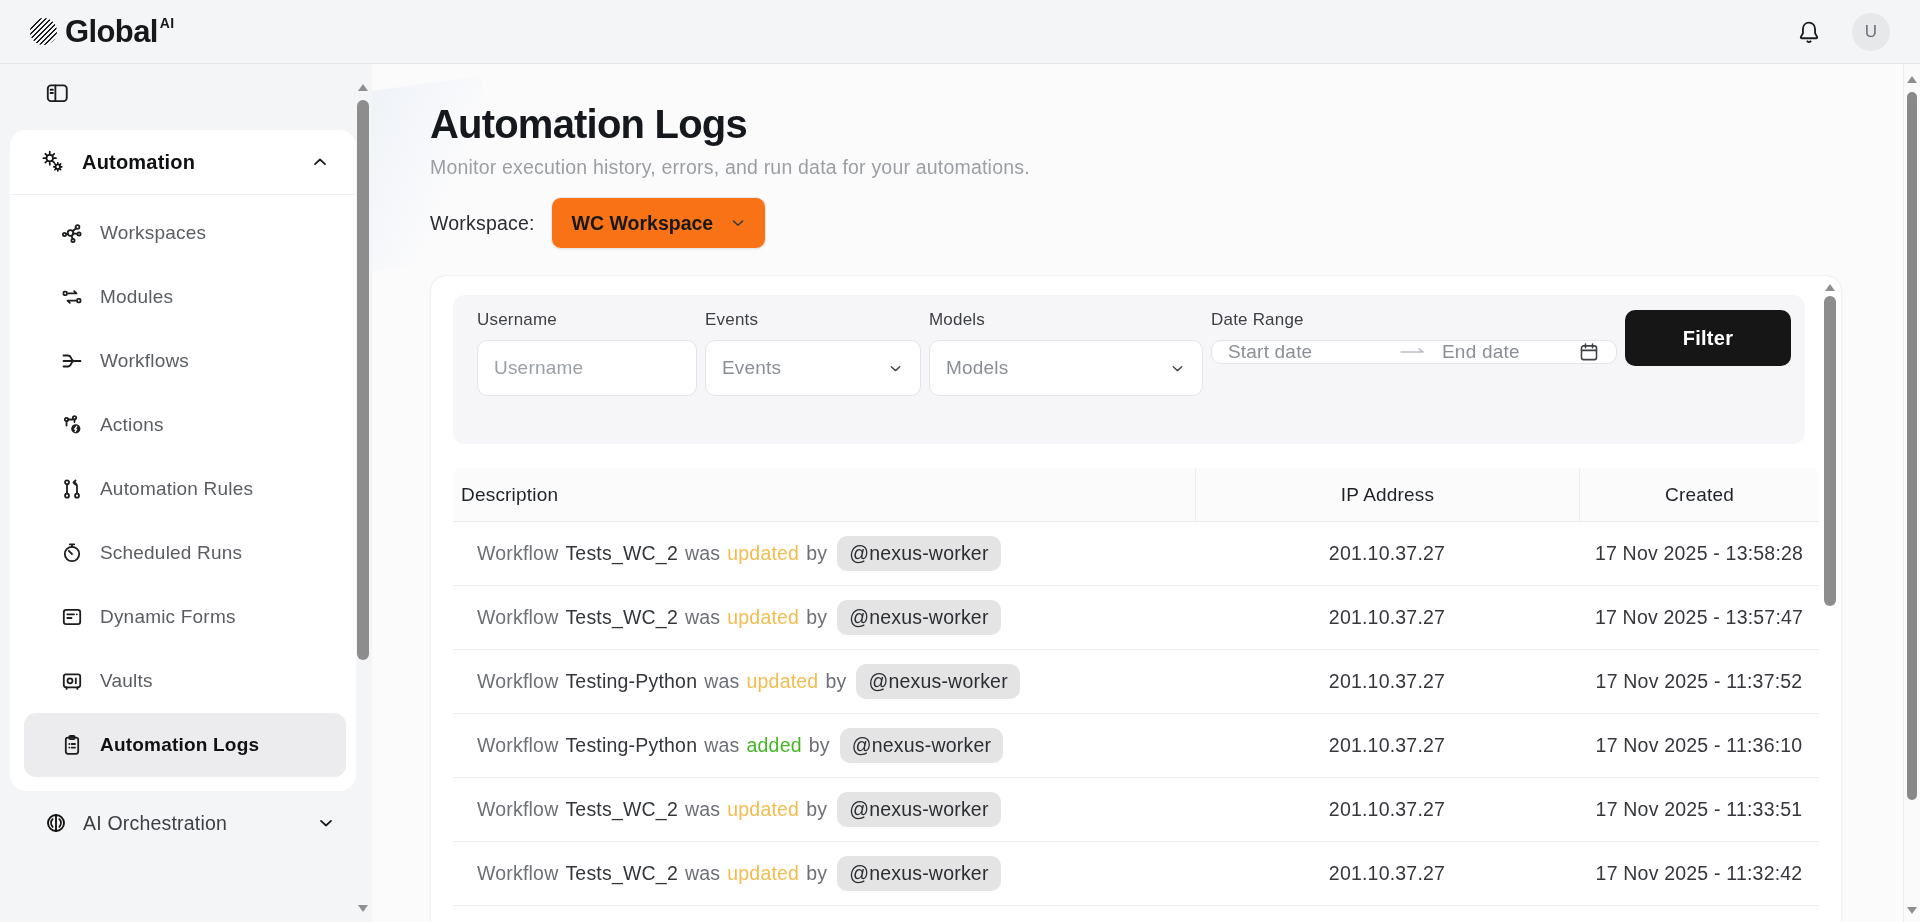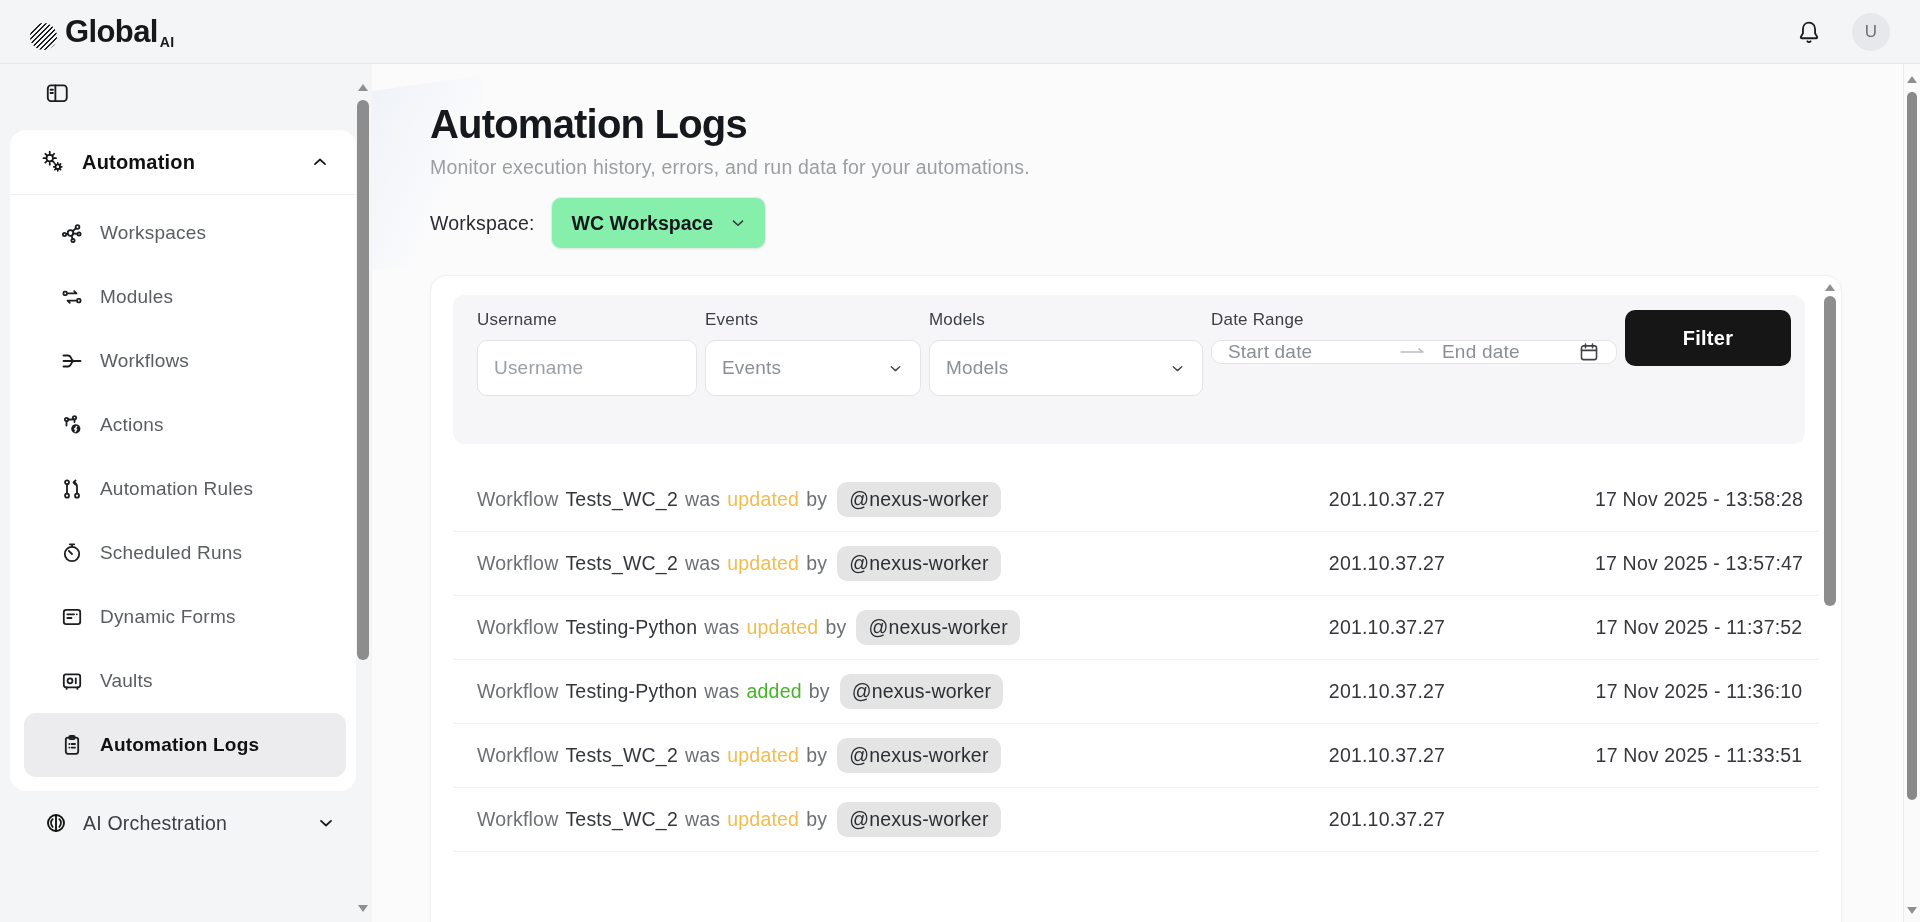--- a/index.html
+++ b/index.html
@@ -3,21 +3,21 @@
 <meta charset="utf-8">
 <style>
   * { margin:0; padding:0; box-sizing:border-box; }
   html,body { width:1920px; height:922px; overflow:hidden; }
   body { font-family:"Liberation Sans","DejaVu Sans",sans-serif; background:#f4f5f6; color:#232529; letter-spacing:.2px; }
   svg { display:block; }
 
   
   .hdr { height:64px; display:flex; align-items:center; justify-content:space-between;
          padding:0 30px 0 30px; background:#f4f5f6; border-bottom:1px solid #e6e7e9; }
-  .brand { display:flex; align-items:flex-end; cursor:pointer; }
+  .brand { display:flex; align-items:flex-start; cursor:pointer; }
   .brand-mark { width:27px; height:27px; border-radius:50%; margin:4px 8px 0 0;
     background:repeating-linear-gradient(135deg,#1c1c1c 0 1.6px,#f4f5f6 1.6px 3.6px); }
   .brand-word { font-size:31px; font-weight:700; color:#17181a; letter-spacing:-.6px; line-height:36px; }
   .brand-sup { font-size:14px; font-weight:700; color:#17181a; margin:1px 0 0 2px; }
   .hdr-right { display:flex; align-items:center; gap:30px; }
   .bell-btn { background:none; border:none; cursor:pointer; color:#1b1c1e; }
   .avatar { width:38px; height:38px; border-radius:50%; background:#e7e8ea; display:flex;
             align-items:center; justify-content:center; font-size:17px; color:#66727c; cursor:pointer; }
 
   
@@ -54,21 +54,21 @@
 
   
   .main { flex:1; position:relative; background:#fbfbfc; padding:0 0 0 58px; overflow:hidden; }
   .main::before { content:""; position:absolute; left:-10px; top:20px; width:120px; height:180px;
                   background:linear-gradient(115deg,#eef2f8 0%,rgba(238,242,248,0) 70%); transform:skewY(-8deg); }
   .pg-title { margin-top:36px; font-size:40px; line-height:48px; font-weight:700; color:#15181d; letter-spacing:-.8px; position:relative; }
   .pg-sub { margin-top:8px; font-size:19.5px; color:#9b9fa4; position:relative; }
   .ws-row { margin-top:18px; display:flex; align-items:center; gap:16px; position:relative; }
   .ws-label { font-size:19.5px; color:#2a2c30; }
   .ws-btn { display:flex; align-items:center; gap:16px; height:52px; padding:0 18px 0 20px;
-            background:#86efac; border:1px solid #e7e8ea; border-radius:10px; cursor:pointer;
+            background:#f97316; border:1px solid #e7e8ea; border-radius:10px; cursor:pointer;
             box-shadow:0 1px 2px rgba(0,0,0,.05); font-size:19.5px; font-weight:700; color:#17181b; }
   .ws-btn .chev { color:#3a3c40; }
 
   
   .card { position:relative; margin-top:26px; width:1412px; background:#fff; border:1px solid #f0f0f2;
           border-radius:16px; box-shadow:0 1px 3px rgba(16,24,40,.05); padding:19px 22px 0 22px; height:720px; }
 
   
   .fpanel { background:#f6f6f8; border-radius:12px; padding:15px 14px 48px 24px; margin-right:14px;
             display:flex; align-items:flex-start; }
@@ -369,20 +369,25 @@
                 <rect x="3.8" y="5.3" width="16.4" height="15" rx="2.3"></rect>
                 <path d="M8.2 3.3v4M15.8 3.3v4M3.8 10.2h16.4"></path>
               </svg>
             </span>
           </div>
         </div>
         <button class="fbtn">Filter</button>
       </div>
 
       <div class="tbl">
+        <div class="thead">
+          <div class="th desc">Description</div>
+          <div class="th c">IP Address</div>
+          <div class="th c">Created</div>
+        </div>
 
         <div class="trow">
           <div class="td desc">
             <span class="g">Workflow</span>
             <span class="n">Tests_WC_2</span>
             <span class="g">was</span>
             <span class="ev" data-type="updated">updated</span>
             <span class="g">by</span>
             <span class="pill">@nexus-worker</span>
           </div>
@@ -445,20 +450,21 @@
         <div class="trow">
           <div class="td desc">
             <span class="g">Workflow</span>
             <span class="n">Tests_WC_2</span>
             <span class="g">was</span>
             <span class="ev" data-type="updated">updated</span>
             <span class="g">by</span>
             <span class="pill">@nexus-worker</span>
           </div>
           <div class="td c">201.10.37.27</div>
+          <div class="td c">17 Nov 2025 - 11:32:42</div>
         </div>
       </div>
 
       <div class="card-sb">
         <span class="tri up"></span>
         <div class="sb-thumb"></div>
       </div>
     </section>
   </main>
 

